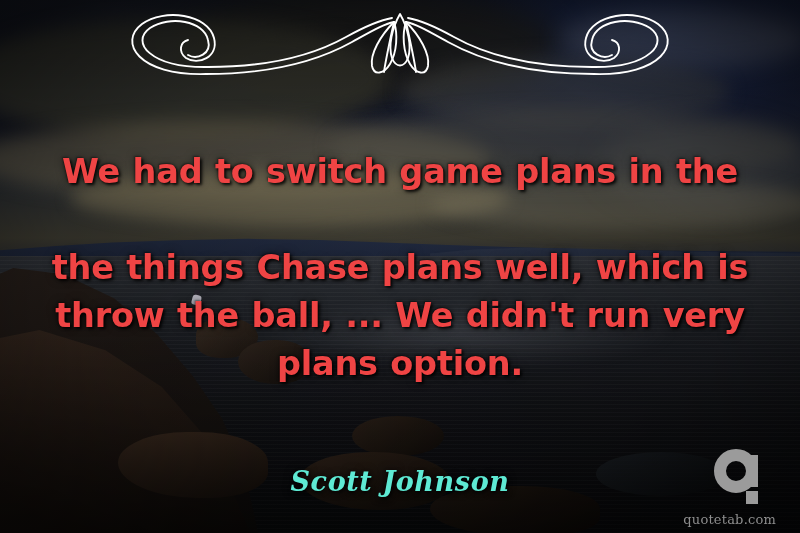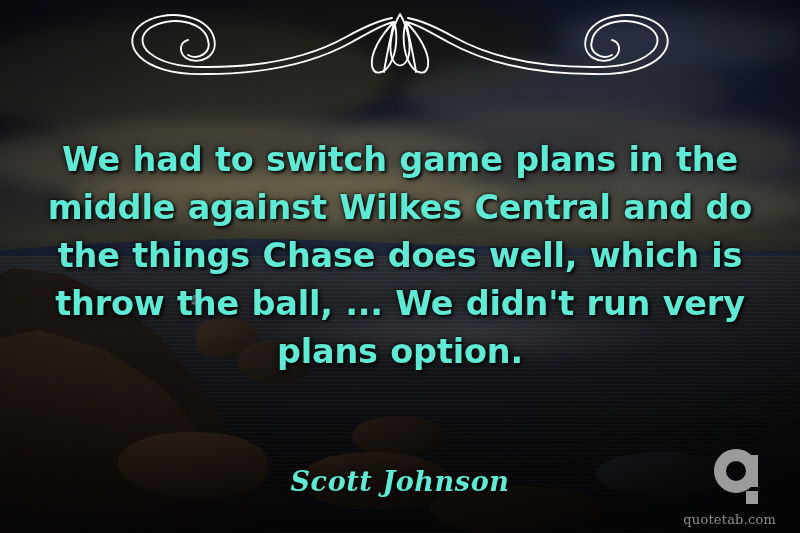--- a/index.html
+++ b/index.html
@@ -122,23 +122,23 @@
   
   .content { position:absolute; inset:0; }
 
   .ornament {
     position:absolute; left:50%; top:2px; transform:translateX(-50%);
     width:640px; height:84px;
   }
   .ornament svg { display:block; width:640px; height:84px; }
 
   .quote {
-    position:absolute; left:40px; top:136px; width:720px;
+    position:absolute; left:40px; top:148px; width:720px;
     text-align:center;
-    color:#5eead4;
+    color:#ef4444;
     font-family:"DejaVu Sans", sans-serif;
     font-weight:bold;
     font-size:33.5px;
     line-height:48px;
     letter-spacing:-.2px;
     text-shadow:
       2px 2px 3px rgba(0,0,0,.85),
       0 0 8px rgba(0,0,0,.55),
       -1px -1px 2px rgba(0,0,0,.4);
     word-spacing:1px;
@@ -256,22 +256,22 @@
 
         <path d="M326 20 C 340 34, 350 52, 348 64 C 346 74, 336 72, 330 62 C 323 50, 322 32, 326 20 Z"></path>
 
         <path d="M314 20 C 310 38, 306 56, 304 70"></path>
         <path d="M326 20 C 330 38, 334 56, 336 70"></path>
       </svg>
     </div>
 
     <div class="quote">
       <span>We had to switch game plans in the</span><br>
-      <span>middle against Wilkes Central and do</span><br>
-      <span>the things Chase does well, which is</span><br>
+      <br>
+      <span>the things Chase plans well, which is</span><br>
       <span>throw the ball, ... We didn't run very</span><br>
       <span>plans option.</span>
     </div>
 
     <div class="author">Scott Johnson</div>
 
     <div class="watermark">
       <div class="wm-mark">
         <div class="wm-ring"></div>
         <div class="wm-stem"></div>

